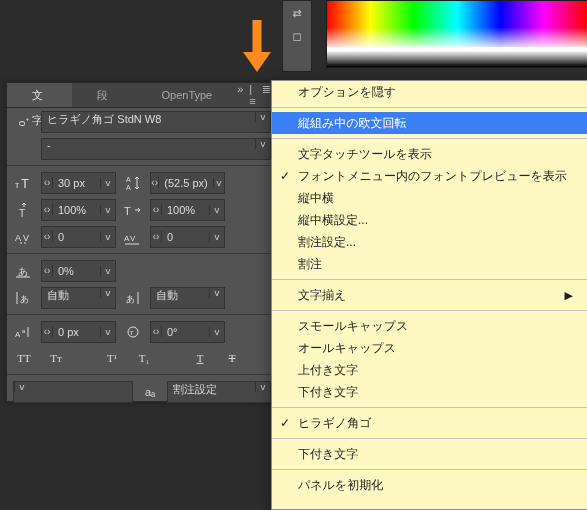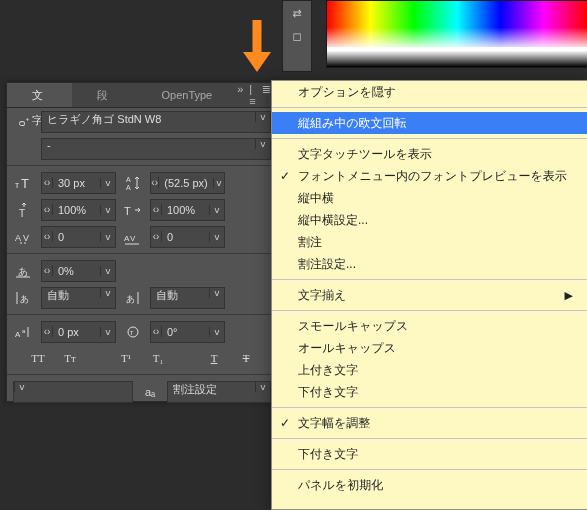--- a/index.html
+++ b/index.html
@@ -19,21 +19,21 @@
 .icn{width:22px;height:18px;display:flex;align-items:center;justify-content:center;color:#d9d9d9;flex:0 0 22px}
 .icn svg{width:18px;height:16px}
 .dd{display:flex;align-items:flex-start;background:#474747;border:1px solid #333;height:20px}
 .dd .val{flex:1;padding:0 5px;white-space:nowrap;overflow:hidden;color:#ddd}
 .dd .chev{width:14px;text-align:center;color:#ccc;font-size:9px;border-left:1px solid #333}
 .inp{display:flex;align-items:center;background:#474747;border:1px solid #333;height:20px}
 .inp .scrub{width:10px;color:#ccc;font-size:10px;text-align:center;border-right:1px solid #333}
 .inp .val{flex:1;padding:0 5px;color:#ddd;white-space:nowrap}
 .inp .chev{width:14px;text-align:center;color:#ccc;font-size:9px;border-left:1px solid #333}
 .sep{height:1px;background:#3a3a3a;margin:3px 0}
-.btnrow{display:flex;padding:4px 20px;gap:10px}
+.btnrow{display:flex;padding:4px 6px;gap:10px}
 .tbtn{width:22px;height:18px;display:flex;align-items:center;justify-content:center;color:#d9d9d9;font-family:Georgia,serif}
 .menu{position:absolute;left:271px;top:80px;right:0;bottom:0;background:#fef9c3;border:1px solid #8c8c8c;border-right:none;box-shadow:0 3px 14px rgba(0,0,0,.4);overflow:hidden}
 .mi{display:flex;align-items:center;height:22px;font-size:12px;color:#222;padding:0 14px 0 26px;position:relative}
 .mi.sel{background:#3a7ff5;color:#fff}
 .mi .chk{position:absolute;left:8px;font-size:12px}
 .mi .sub{margin-left:auto;font-size:11px}
 .msep{height:1px;background:#c4c4c4;margin:4px 0}
 .flex1{flex:1}
 </style>
 </head>
@@ -270,24 +270,24 @@
       <span class="chk">✓</span>
       <span>フォントメニュー内のフォントプレビューを表示</span>
     </div>
   <div class="mi">
       <span>縦中横</span>
     </div>
   <div class="mi">
       <span>縦中横設定...</span>
     </div>
   <div class="mi">
+      <span>割注設定...</span>
+    </div>
+  <div class="mi">
       <span>割注</span>
-    </div>
-  <div class="mi">
-      <span>割注設定...</span>
     </div>
   <div class="msep"></div>
   <div class="mi">
       <span>文字揃え</span>
       <span class="sub">▶</span>
     </div>
   <div class="msep"></div>
   <div class="mi">
       <span>スモールキャップス</span>
     </div>
@@ -296,21 +296,21 @@
     </div>
   <div class="mi">
       <span>上付き文字</span>
     </div>
   <div class="mi">
       <span>下付き文字</span>
     </div>
   <div class="msep"></div>
   <div class="mi">
       <span class="chk">✓</span>
-      <span>文字幅を調整</span>
+      <span>ヒラギノ角ゴ</span>
     </div>
   <div class="msep"></div>
   <div class="mi">
       <span>下付き文字</span>
     </div>
   <div class="msep"></div>
   <div class="mi">
       <span>パネルを初期化</span>
     </div>
 

